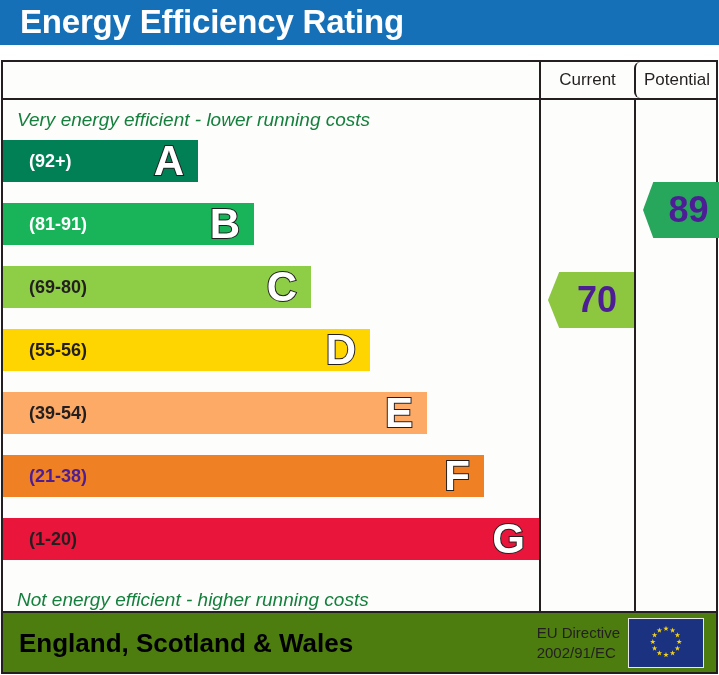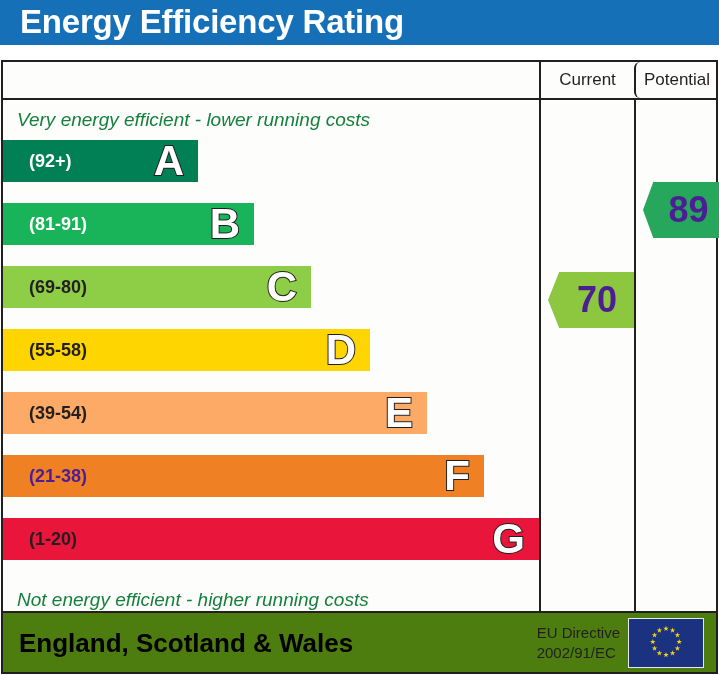--- a/index.html
+++ b/index.html
@@ -210,21 +210,21 @@
         <div class="range" style="color:#ffffff;">(81-91)</div>
         <div class="letter">B</div>
       </div>
 
       <div class="band" style="top:126px; width:308px; background:#8dce46;">
         <div class="range" style="color:#231f20;">(69-80)</div>
         <div class="letter">C</div>
       </div>
 
       <div class="band" style="top:189px; width:367px; background:#ffd500;">
-        <div class="range" style="color:#231f20;">(55-58)</div>
+        <div class="range" style="color:#231f20;">(55-56)</div>
         <div class="letter">D</div>
       </div>
 
       <div class="band" style="top:252px; width:424px; background:#fcaa65;">
         <div class="range" style="color:#231f20;">(39-54)</div>
         <div class="letter">E</div>
       </div>
 
       <div class="band" style="top:315px; width:481px; background:#ef8023;">
         <div class="range" style="color:#4c1d95;">(21-38)</div>

